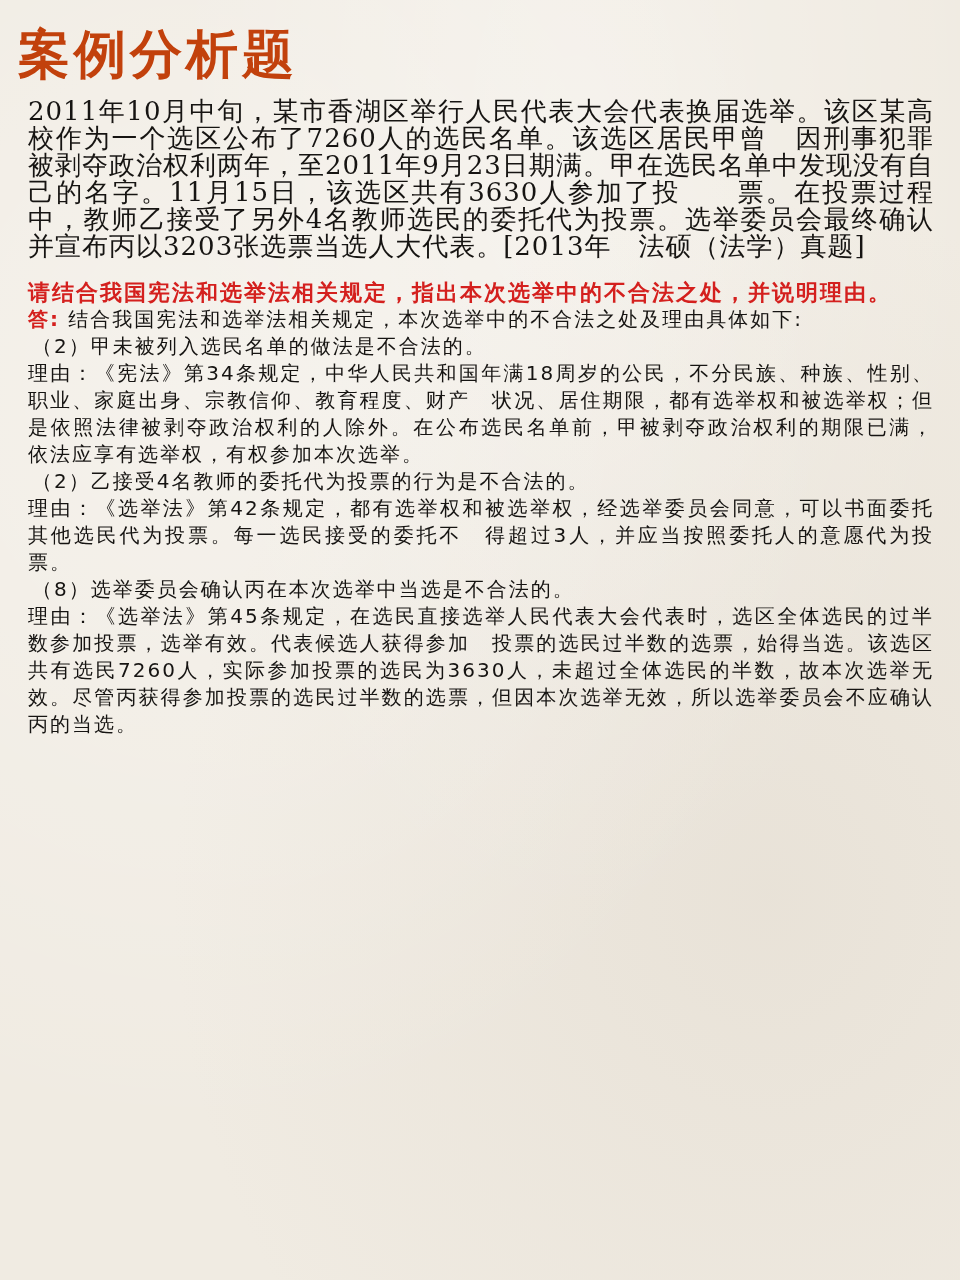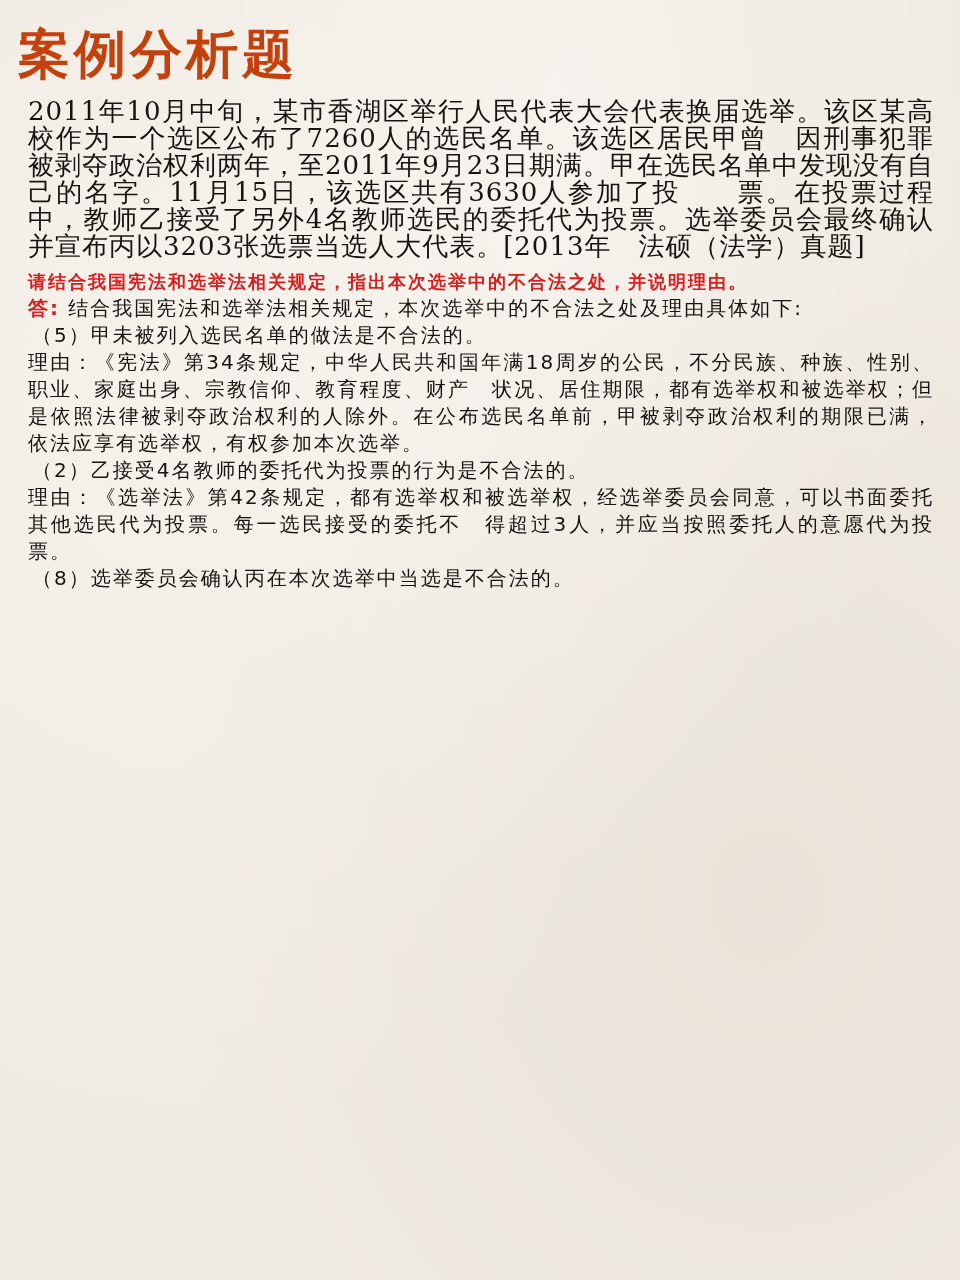--- a/index.html
+++ b/index.html
@@ -25,43 +25,44 @@
   }
   .p {
     font-size: 26px; line-height: 27px;
     text-align: justify;
     margin: 0;
     letter-spacing: 1px;
   }
   .question {
     color: #d4201e; font-weight: bold;
     font-family: "DejaVu Sans", "Liberation Sans", sans-serif;
-    font-size: 18px;
+    font-size: 22px;
     letter-spacing: 2px;
-    margin-top: 8px;
+    margin-top: 19px;
   }
   .answer-label { color: #d4201e; font-weight: bold; font-family: "DejaVu Sans", "Liberation Sans", sans-serif; }
   .sans { font-family: "DejaVu Sans", "Liberation Sans", sans-serif; font-size: 20px; letter-spacing: 2px; }
   .point { padding-left: 4px; }
 </style>
 </head>
 <body>
 
 <div class="title">案例分析题</div>
 
 <div class="content">
   <p class="p">2011年10月中旬，某市香湖区举行人民代表大会代表换届选举。该区某高校作为一个选区公布了7260人的选民名单。该选区居民甲曾　因刑事犯罪被剥夺政治权利两年，至2011年9月23日期满。甲在选民名单中发现没有自己的名字。11月15日，该选区共有3630人参加了投　　票。在投票过程中，教师乙接受了另外4名教师选民的委托代为投票。选举委员会最终确认并宣布丙以3203张选票当选人大代表。[2013年　法硕（法学）真题]</p>
 
   <p class="p question">请结合我国宪法和选举法相关规定，指出本次选举中的不合法之处，并说明理由。</p>
 
   <p class="p sans">
     <span class="answer-label">答:</span>
     <span>结合我国宪法和选举法相关规定，本次选举中的不合法之处及理由具体如下:</span>
   </p>
 
-  <p class="p sans point">（5）甲未被列入选民名单的做法是不合法的。</p>
+  <p class="p sans point">（2）甲未被列入选民名单的做法是不合法的。</p>
   <p class="p sans">理由：《宪法》第34条规定，中华人民共和国年满18周岁的公民，不分民族、种族、性别、职业、家庭出身、宗教信仰、教育程度、财产　状况、居住期限，都有选举权和被选举权；但是依照法律被剥夺政治权利的人除外。在公布选民名单前，甲被剥夺政治权利的期限已满，　依法应享有选举权，有权参加本次选举。</p>
 
   <p class="p sans point">（2）乙接受4名教师的委托代为投票的行为是不合法的。</p>
   <p class="p sans">理由：《选举法》第42条规定，都有选举权和被选举权，经选举委员会同意，可以书面委托其他选民代为投票。每一选民接受的委托不　得超过3人，并应当按照委托人的意愿代为投票。</p>
 
   <p class="p sans point">（8）选举委员会确认丙在本次选举中当选是不合法的。</p>
+  <p class="p sans">理由：《选举法》第45条规定，在选民直接选举人民代表大会代表时，选区全体选民的过半数参加投票，选举有效。代表候选人获得参加　投票的选民过半数的选票，始得当选。该选区共有选民7260人，实际参加投票的选民为3630人，未超过全体选民的半数，故本次选举无　效。尽管丙获得参加投票的选民过半数的选票，但因本次选举无效，所以选举委员会不应确认丙的当选。</p>
 </div>
 
 </body></html>

